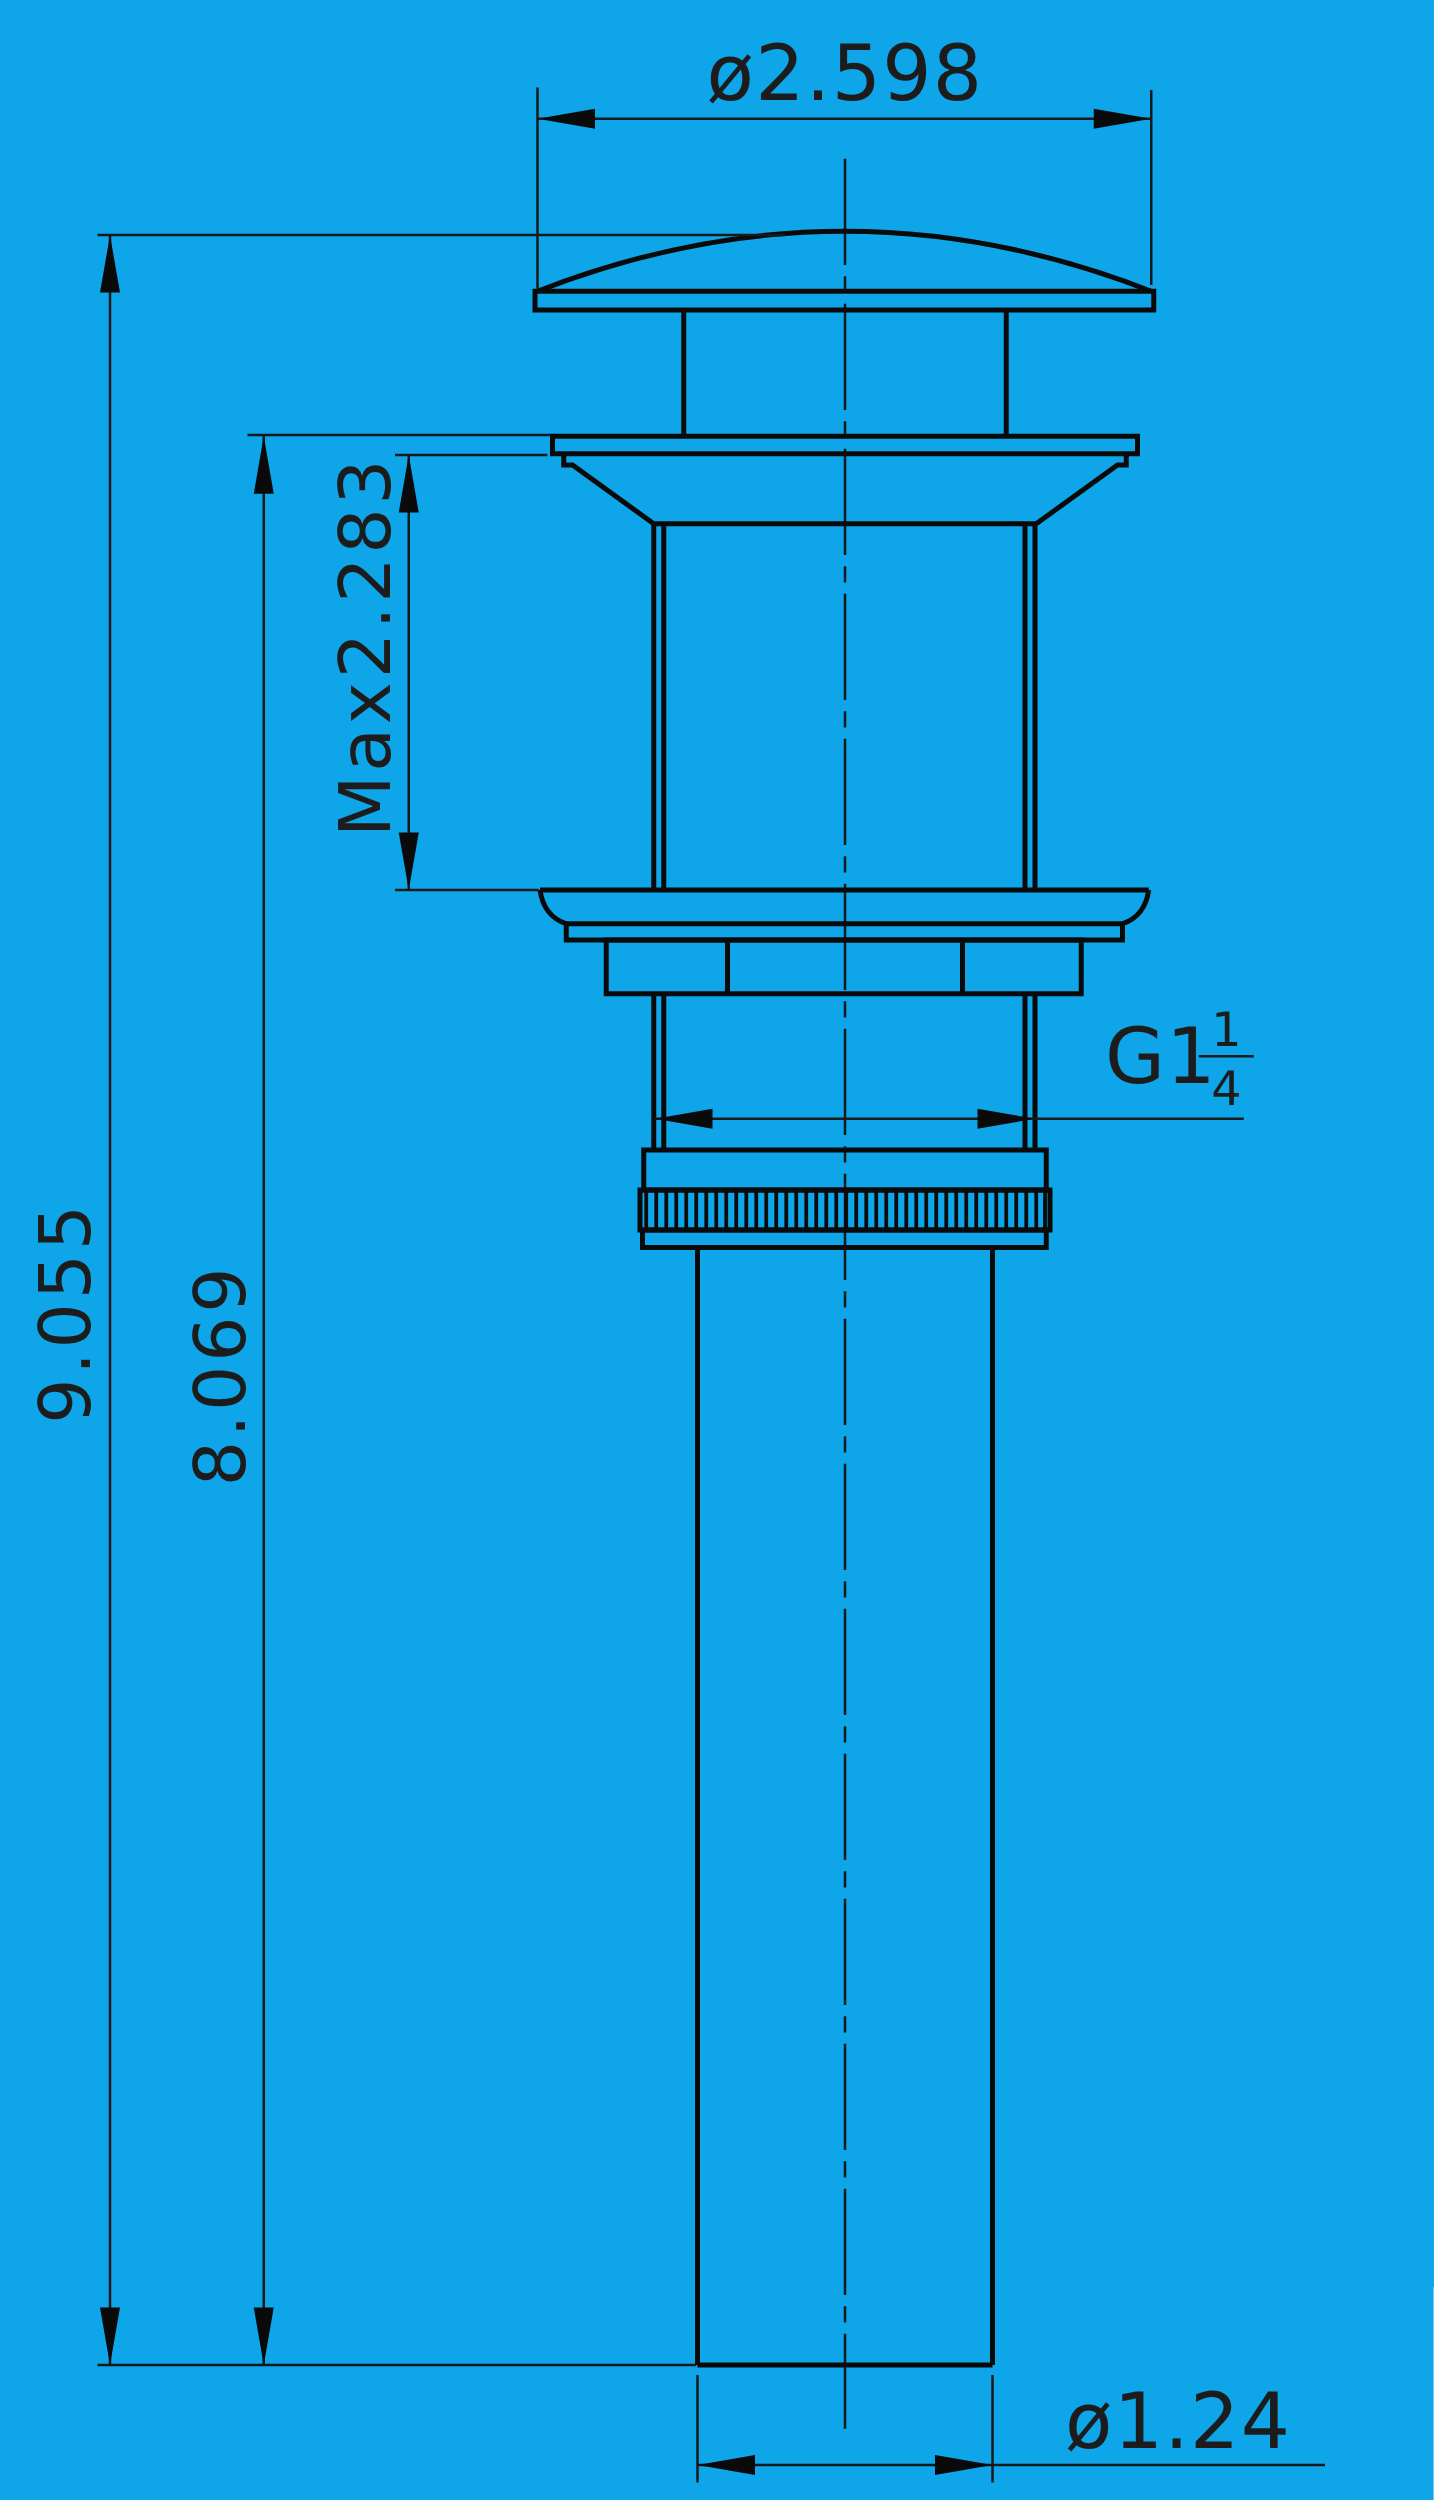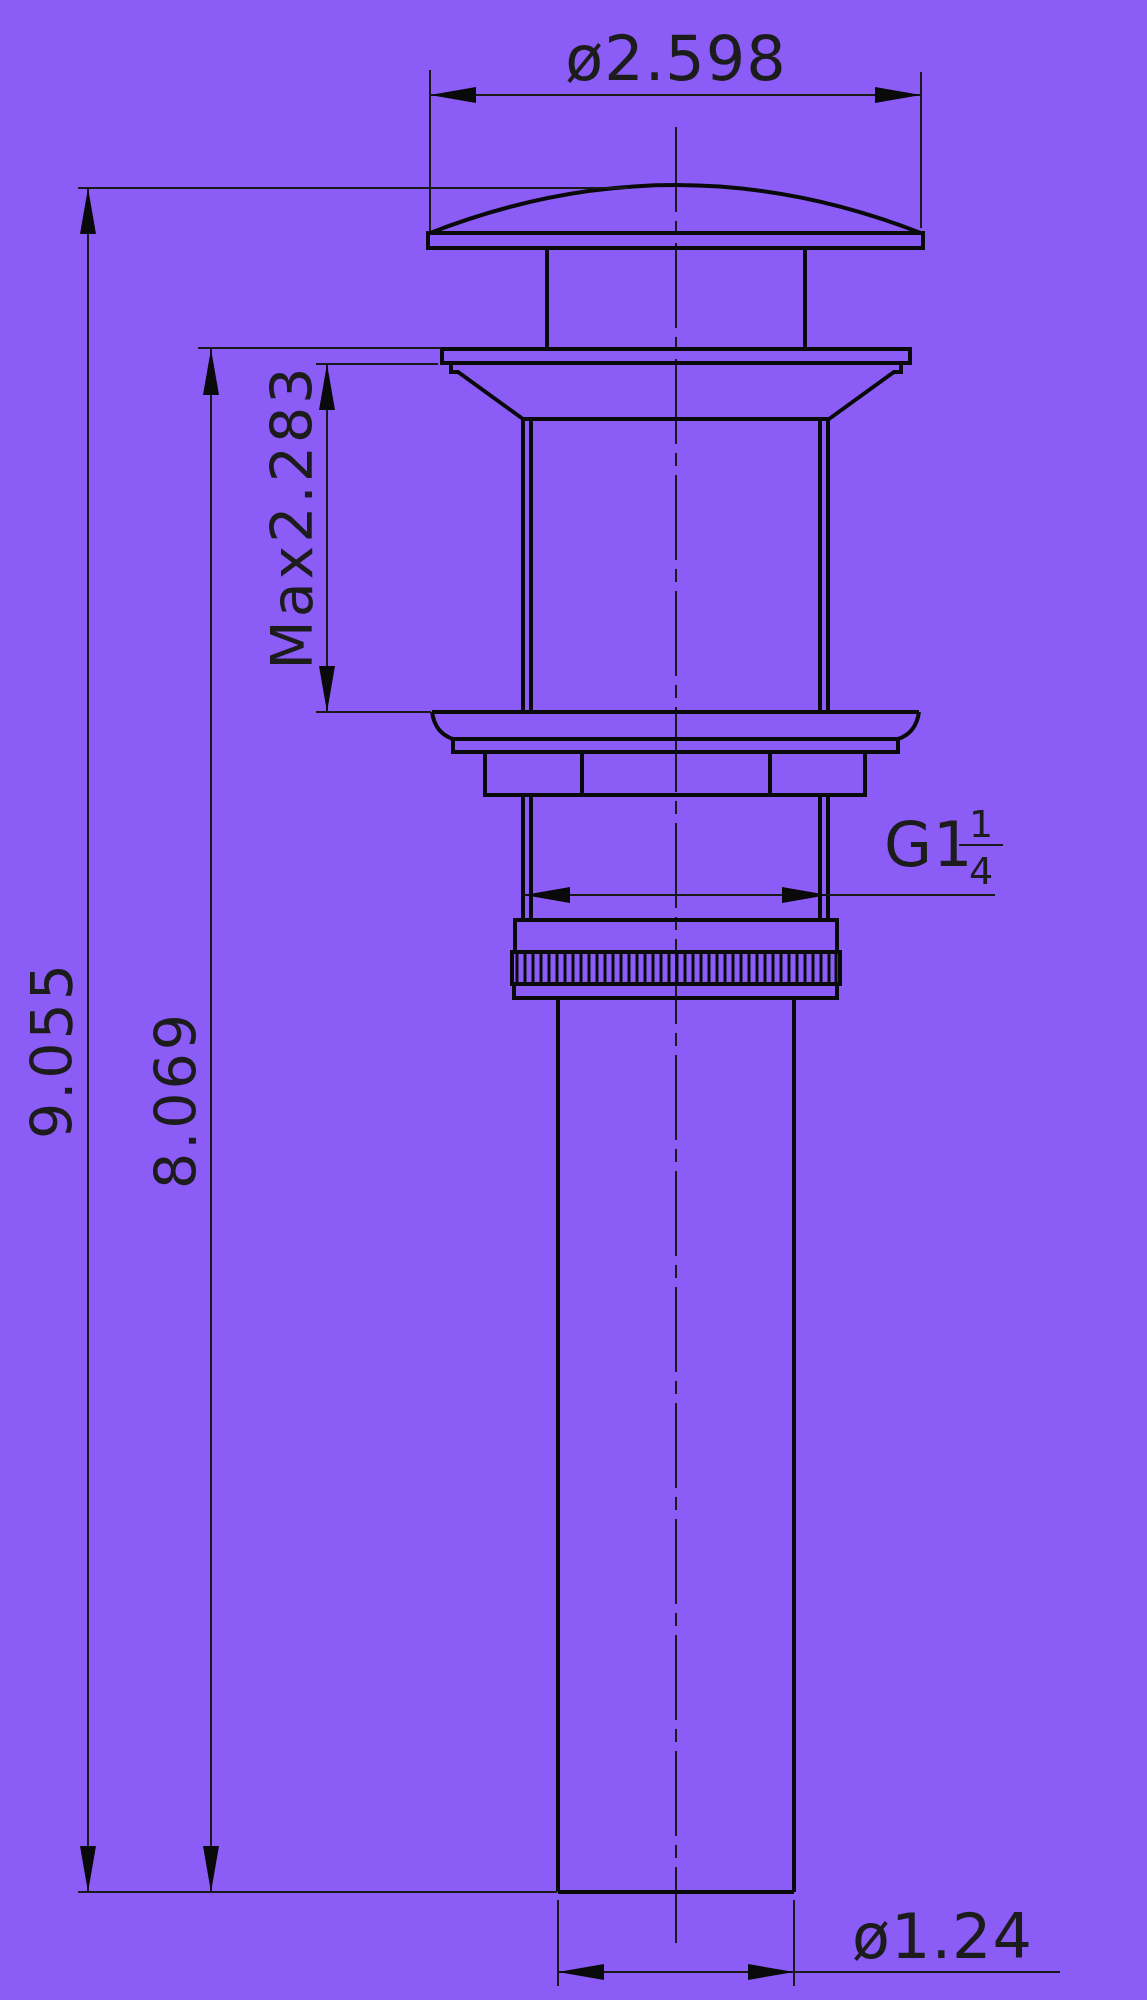--- a/index.html
+++ b/index.html
@@ -8,21 +8,21 @@
     background: #ffffff;
     width: 1147px;
     height: 2000px;
     overflow: hidden;
     font-family: "DejaVu Sans", sans-serif;
   }
   #stage {
     position: relative;
     width: 1147px;
     height: 2000px;
-    background: #8b5cf6;
+    background: #0ea5e9;
     text-align: right;
   }
   svg { display: block; }
   .outline {
     fill: none;
     stroke: #0a0a0a;
     stroke-width: 4;
     stroke-linejoin: miter;
   }
   .thin {

